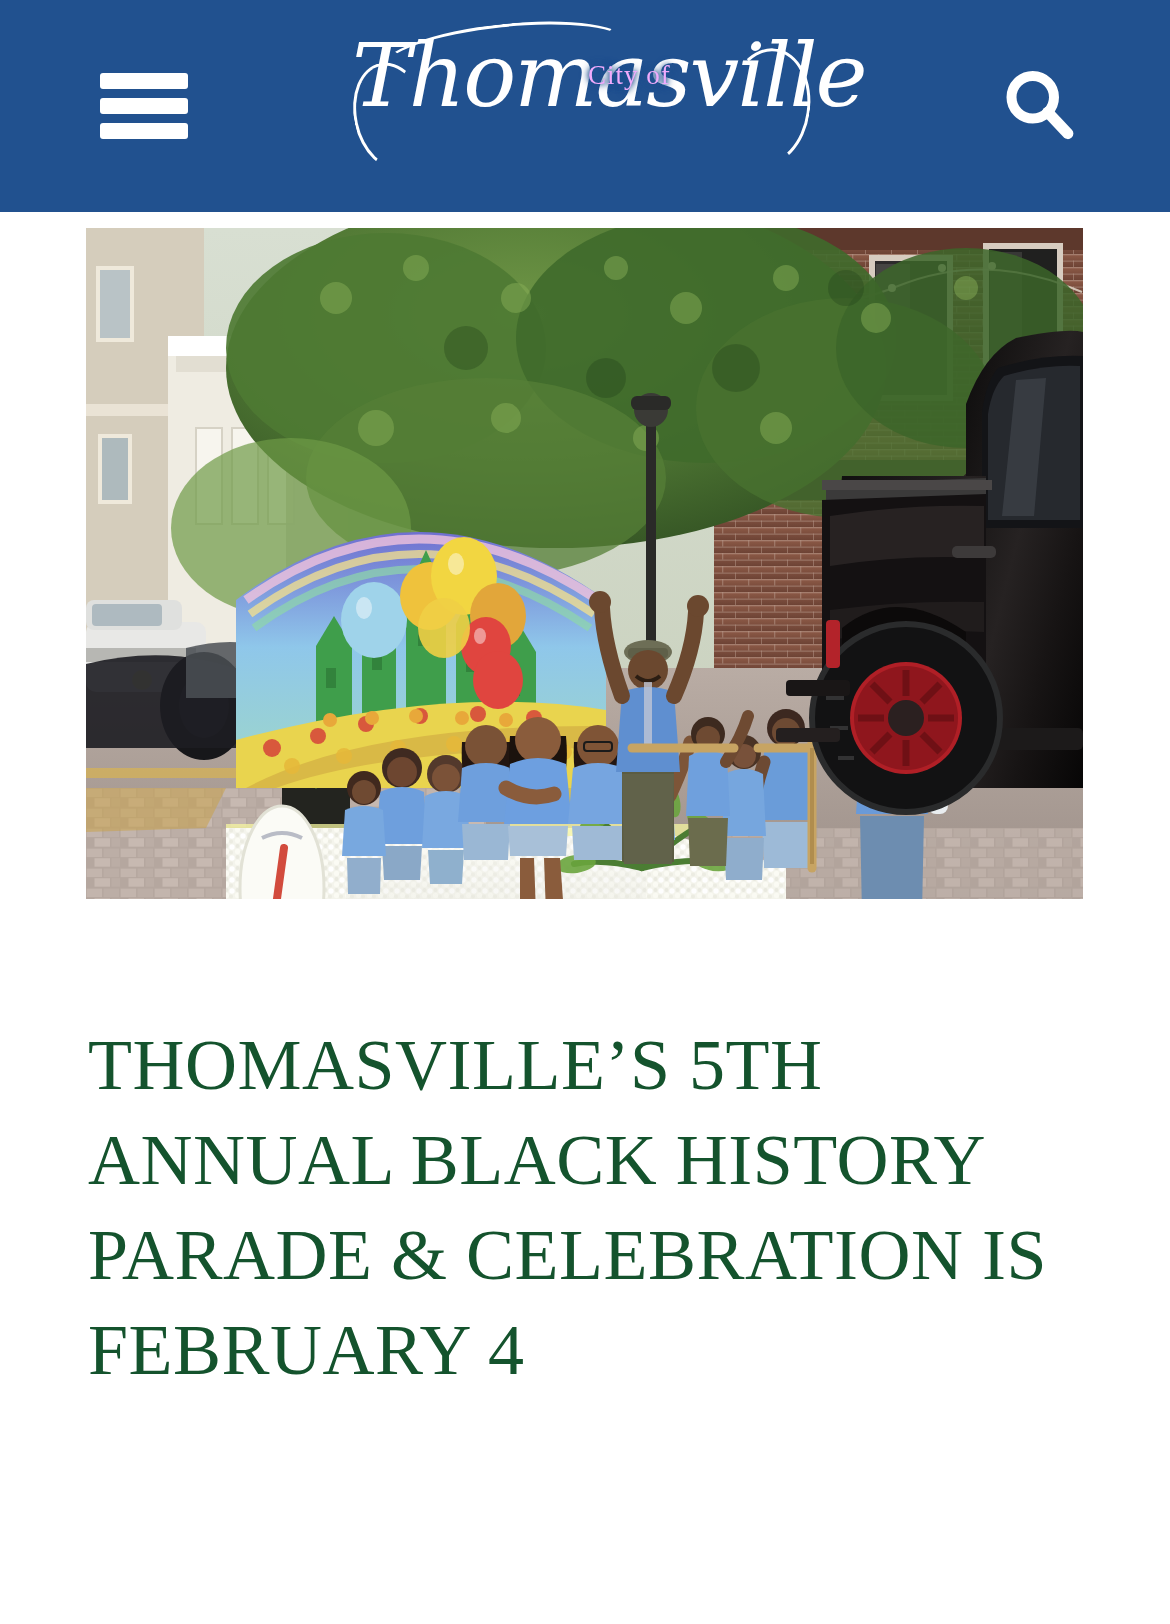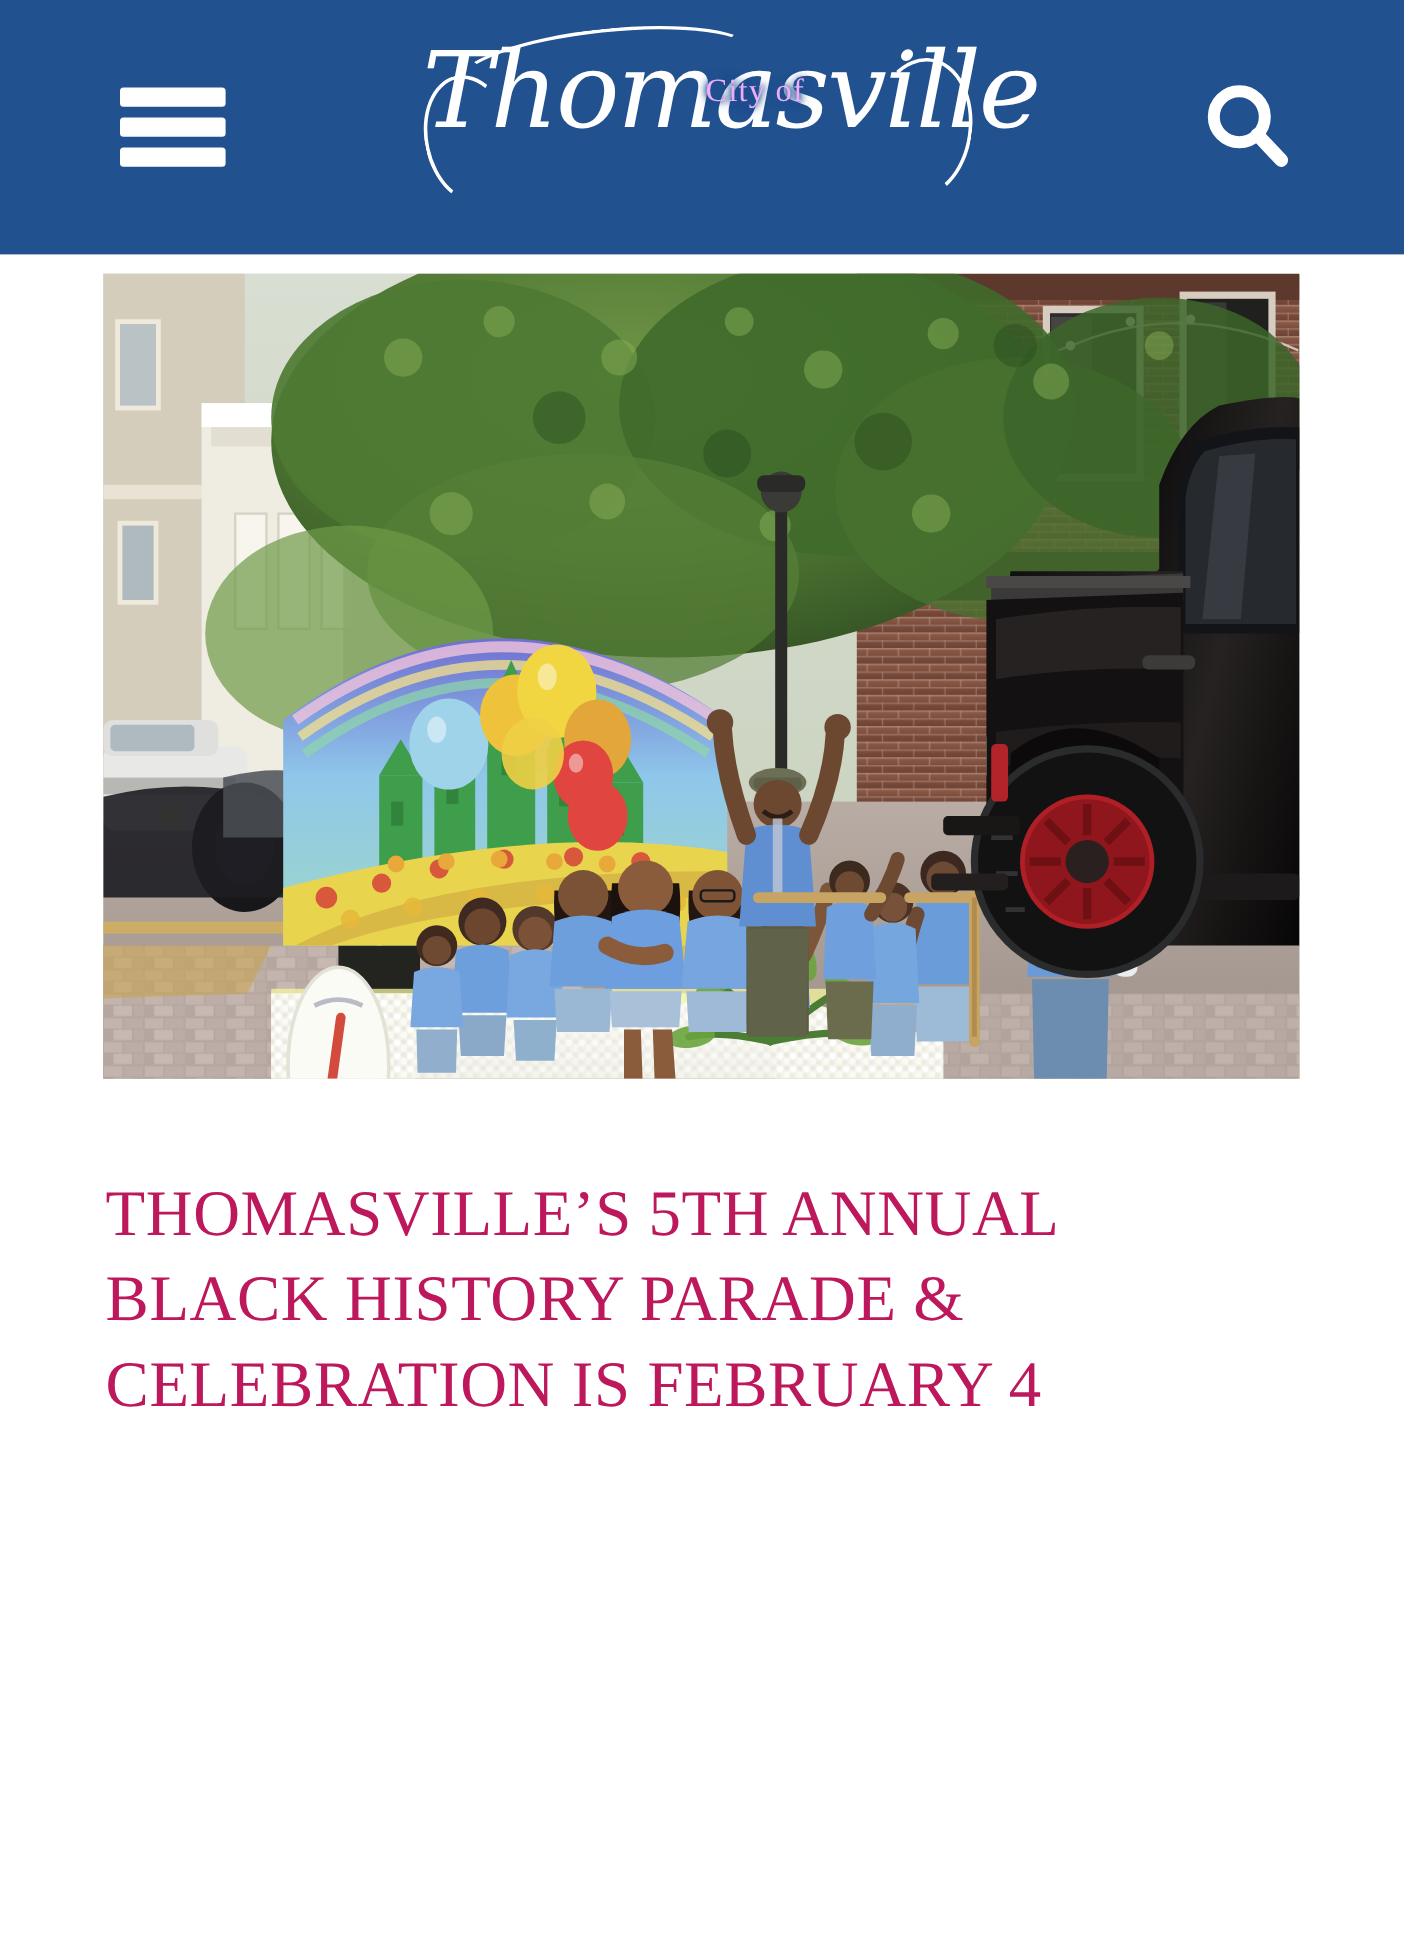--- a/index.html
+++ b/index.html
@@ -133,28 +133,28 @@
     margin: 16px 0 0 86px;
     width: 997px;
     height: 671px;
     position: relative;
     overflow: hidden;
     background: #cfd6cf;
   }
   #featured-image svg { display: block; width: 997px; height: 671px; }
 
   #article-title {
-    margin: 77px 0 0 88px;
+    margin: 119px 0 0 88px;
     width: 960px;
     font-family: "Liberation Serif", serif;
     font-weight: 400;
-    font-size: 54px;
+    font-size: 72px;
     line-height: 1.32;
     letter-spacing: 0.5px;
-    color: #be185d;
+    color: #14532d;
     text-transform: uppercase;
   }
 </style>
 </head>
 <body>
 
 <header id="site-header">
 
   <div id="menu-toggle" role="button" aria-label="Menu">
     <span class="bar"></span>

